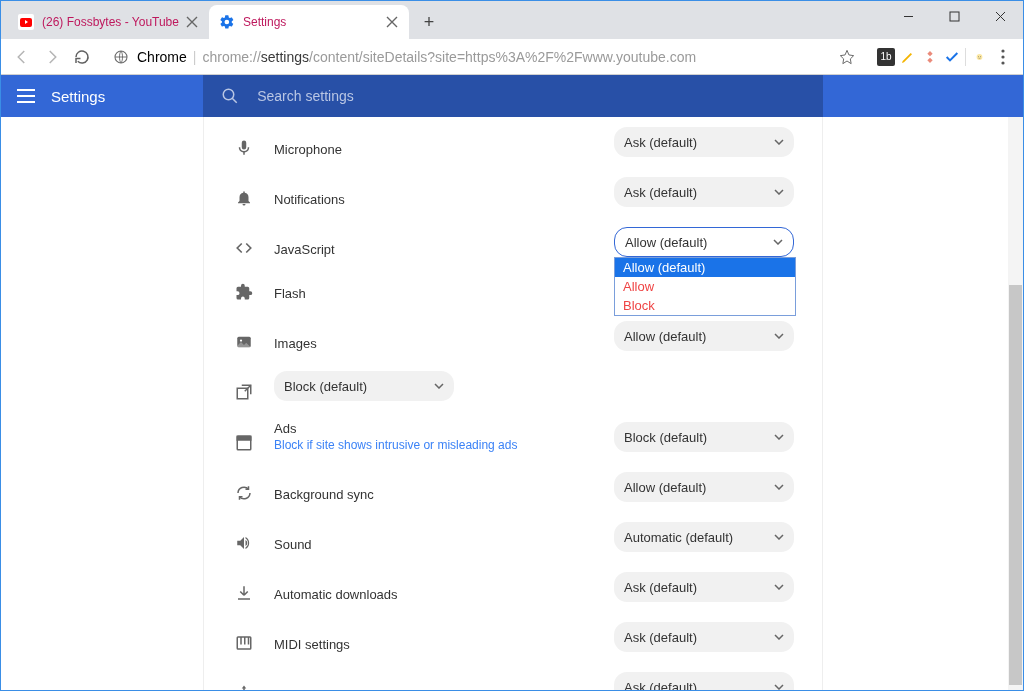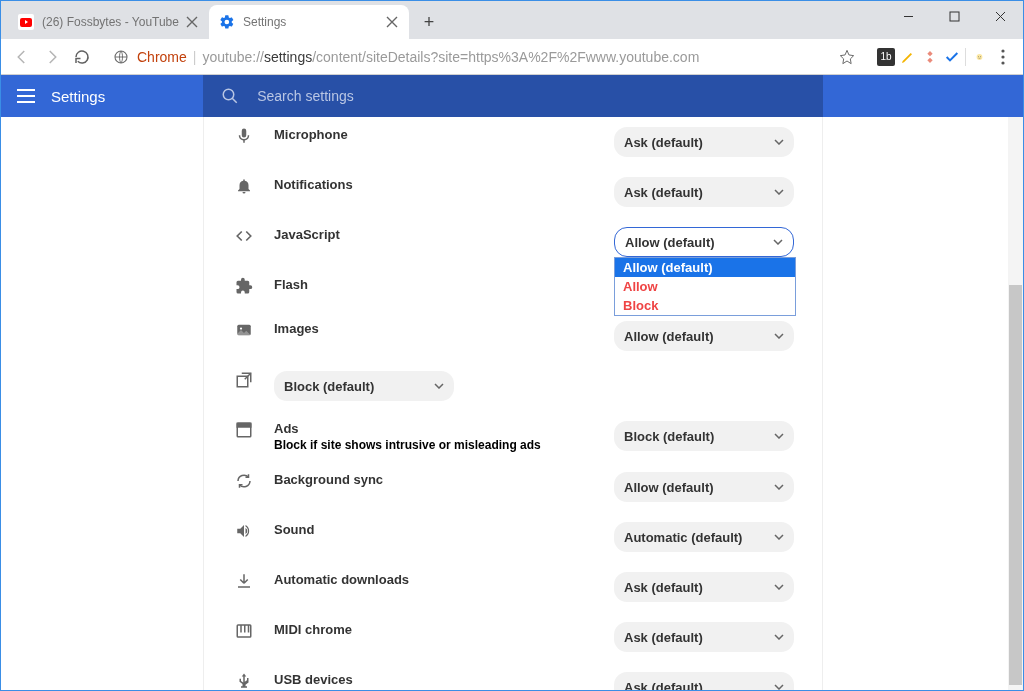--- a/index.html
+++ b/index.html
@@ -1,62 +1,62 @@
 <!DOCTYPE html>
 <html><head>
 <meta charset="utf-8">
 <style>
 * { margin: 0; padding: 0; box-sizing: border-box; font-family: 'Segoe UI', Arial, sans-serif; }
 body { width: 1024px; height: 691px; overflow: hidden; background: #fff; border: 1px solid #3a8ee6; position: relative; }
 
 
 .titlebar { height: 38px; background: #dfe1e5; display: flex; align-items: flex-end; }
 .tabs { display: flex; height: 34px; margin-left: 7px; }
-.tab { display: flex; align-items: center; height: 34px; padding: 0 10px; min-width: 200px; max-width: 210px; font-size: 12px; color: #737373; border-top-left-radius: 8px; border-top-right-radius: 8px; position: relative; }
+.tab { display: flex; align-items: center; height: 34px; padding: 0 10px; min-width: 200px; max-width: 210px; font-size: 12px; color: #be185d; border-top-left-radius: 8px; border-top-right-radius: 8px; position: relative; }
 .tab.inactive { background: transparent; }
 .tab.active { background: #fff; }
 .tab .favicon { width: 16px; height: 16px; margin-right: 8px; flex-shrink: 0; }
 .tab .title { flex: 1; white-space: nowrap; overflow: hidden; text-overflow: ellipsis; }
 .tab .close { width: 14px; height: 14px; margin-left: 6px; color: #666; }
 .newtab { width: 28px; height: 28px; display: flex; align-items: center; justify-content: center; color: #444; margin-left: 6px; font-size: 18px; align-self: center; }
 .window-controls { margin-left: auto; display: flex; align-self: flex-start; }
 .wc { width: 46px; height: 30px; display: flex; align-items: center; justify-content: center; color: #333; }
 .wc svg { width: 11px; height: 11px; }
 
 
 .toolbar { height: 36px; background: #fff; border-bottom: 1px solid #d0d0d0; display: flex; align-items: center; padding: 0 6px; }
 .nav-btn { width: 30px; height: 30px; display: flex; align-items: center; justify-content: center; color: #616161; }
 .nav-btn.disabled { color: #b5b5b5; }
 .omnibox { flex: 1; height: 28px; border-radius: 14px; display: flex; align-items: center; padding: 0 10px; margin: 0 6px; font-size: 14px; color: #777; }
 .omnibox .globe { margin-right: 8px; color: #6b6b6b; }
-.omnibox .label { color: #c2410c; margin-right: 6px; }
+.omnibox .label { color: #000000; margin-right: 6px; }
 .omnibox .sep { color: #ccc; margin-right: 6px; }
 .omnibox .url { color: #9a9a9a; flex:1; }
 .omnibox .url .dark { color: #3a3a3a; }
 .omnibox .star { color: #6b6b6b; }
 .ext-icons { display: flex; align-items: center; gap: 4px; margin: 0 6px; }
 .ext-icon { width: 18px; height: 18px; display:flex; align-items:center; justify-content:center; }
 .menu-dots { width: 28px; height: 28px; display:flex; align-items:center; justify-content:center; color:#555; }
 
 
 .page-header { height: 42px; background: #3367d6; display: flex; align-items: center; }
 .hamburger { width: 50px; display:flex; justify-content:center; color:#fff; }
 .page-title { color: #fff; font-size: 15px; font-weight: 500; }
 .search-bar { margin-left: 98px; width: 620px; height: 42px; background: #2850a7; display: flex; align-items: center; padding: 0 18px; }
 .search-bar .sicon { color: #b9c6e4; margin-right: 18px; }
 .search-bar input { background: transparent; border: none; outline: none; color: #c4b5fd; font-size: 14px; width: 100%; }
 .search-bar input::placeholder { color: #b9c6e4; }
 
 
 .content-wrap { position: absolute; top: 116px; bottom: 0; left: 0; right: 0; background: #fff; }
 .content { position: absolute; left: 202px; width: 620px; height: 100%; background: #fff; border-left: 1px solid #eee; border-right: 1px solid #eee; overflow: hidden; }
-.perm-row { display: flex; align-items: flex-start; padding: 10px 28px; min-height: 44px; font-weight: bold; }
+.perm-row { display: flex; align-items: flex-end; padding: 10px 28px; min-height: 44px; }
 .perm-icon { width: 24px; color: #666; margin-right: 18px; display:flex; justify-content:center; flex-shrink:0; }
 .perm-label { flex: 1; font-size: 13px; color: #333; }
-.perm-sub { font-size: 12px; color: #000000; margin-top: 2px; }
+.perm-sub { font-size: 12px; color: #3b82f6; margin-top: 2px; }
 .perm-select { width: 180px; height: 30px; background: #f1f1f1; border: none; border-radius: 13px; display: flex; align-items: center; justify-content: space-between; padding: 0 10px; font-size: 13px; color: #333; position: relative; }
 .perm-select .chev { color: #666; }
 .perm-select.open { background: #fff; border: 1px solid #3367d6; }
 .dropdown { position: absolute; top: 29px; left: -1px; width: 182px; background: #fff; border: 1px solid #7a9edb; z-index: 10; }
 .dropdown .opt { padding: 2px 8px; font-size: 13px; color: #ef4444; }
 .dropdown .opt.sel { background: #1a73e8; color: #fff; }
 
 .scrollbar-track { position: absolute; right: 0; top: 116px; bottom: 0; width: 15px; background: #f4f4f4; }
 .scrollbar-thumb { position: absolute; right: 1px; width: 13px; background: #c7c7c7; border-radius: 0; top: 168px; height: 400px; }
 
@@ -139,21 +139,21 @@
     </div>
   <div class="omnibox">
     <span class="globe">
         <svg width="16" height="16" viewBox="0 0 24 24">
           <circle cx="12" cy="12" r="9" stroke="#6b6b6b" stroke-width="1.6" fill="none"></circle>
           <path d="M3 12h18M12 3c3 3 3 15 0 18M12 3c-3 3-3 15 0 18" stroke="#6b6b6b" stroke-width="1.4" fill="none"></path>
         </svg>
       </span>
     <span class="label">Chrome</span>
     <span class="sep">|</span>
-    <span class="url"><span>youtube://</span><span class="dark">settings</span><span>/content/siteDetails?site=https%3A%2F%2Fwww.youtube.com</span></span>
+    <span class="url"><span>chrome://</span><span class="dark">settings</span><span>/content/siteDetails?site=https%3A%2F%2Fwww.youtube.com</span></span>
     <span class="star">
         <svg width="16" height="16" viewBox="0 0 24 24">
           <path d="M12 2l2.9 6.9L22 10l-5 4.9 1.2 7.1L12 18l-6.2 4 1.2-7.1L2 10l7.1-1.1z" stroke="#6b6b6b" stroke-width="1.5" fill="none"></path>
         </svg>
       </span>
   </div>
   <div class="ext-icons">
     <div class="ext-icon" style="background:#333;color:#fff;font-size:10px;border-radius:2px;">1b</div>
     <div class="ext-icon">
         <svg width="16" height="16" viewBox="0 0 24 24">
@@ -372,21 +372,21 @@
           </span>
         </div>
       </div>
       <div class="perm-row">
         <div class="perm-icon">
           <svg width="18" height="18" viewBox="0 0 24 24" fill="none" stroke="#666" stroke-width="2">
             <rect x="3" y="4" width="18" height="16" rx="1"></rect>
             <path d="M8 4v10M13 4v10M18 4v10"></path>
           </svg>
         </div>
-        <div class="perm-label">MIDI chrome</div>
+        <div class="perm-label">MIDI settings</div>
         <div class="perm-select">
           <span>Ask (default)</span>
           <span class="chev">
             <svg width="10" height="6" viewBox="0 0 10 6">
               <path d="M1 1l4 4 4-4" stroke="#666" stroke-width="1.5" fill="none"></path>
             </svg>
           </span>
         </div>
       </div>
       <div class="perm-row">

